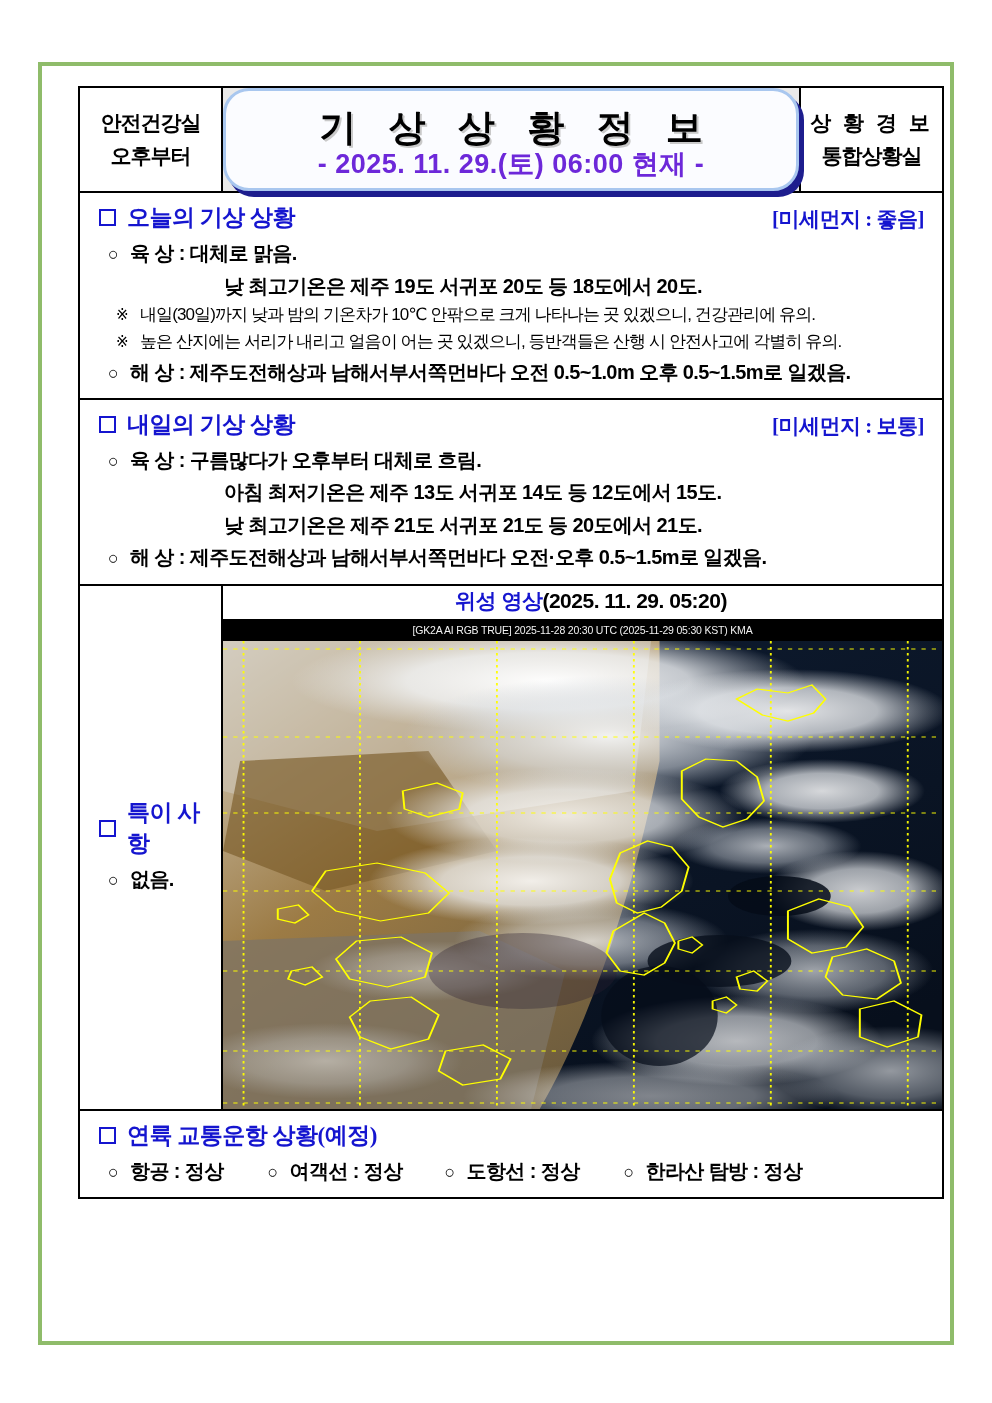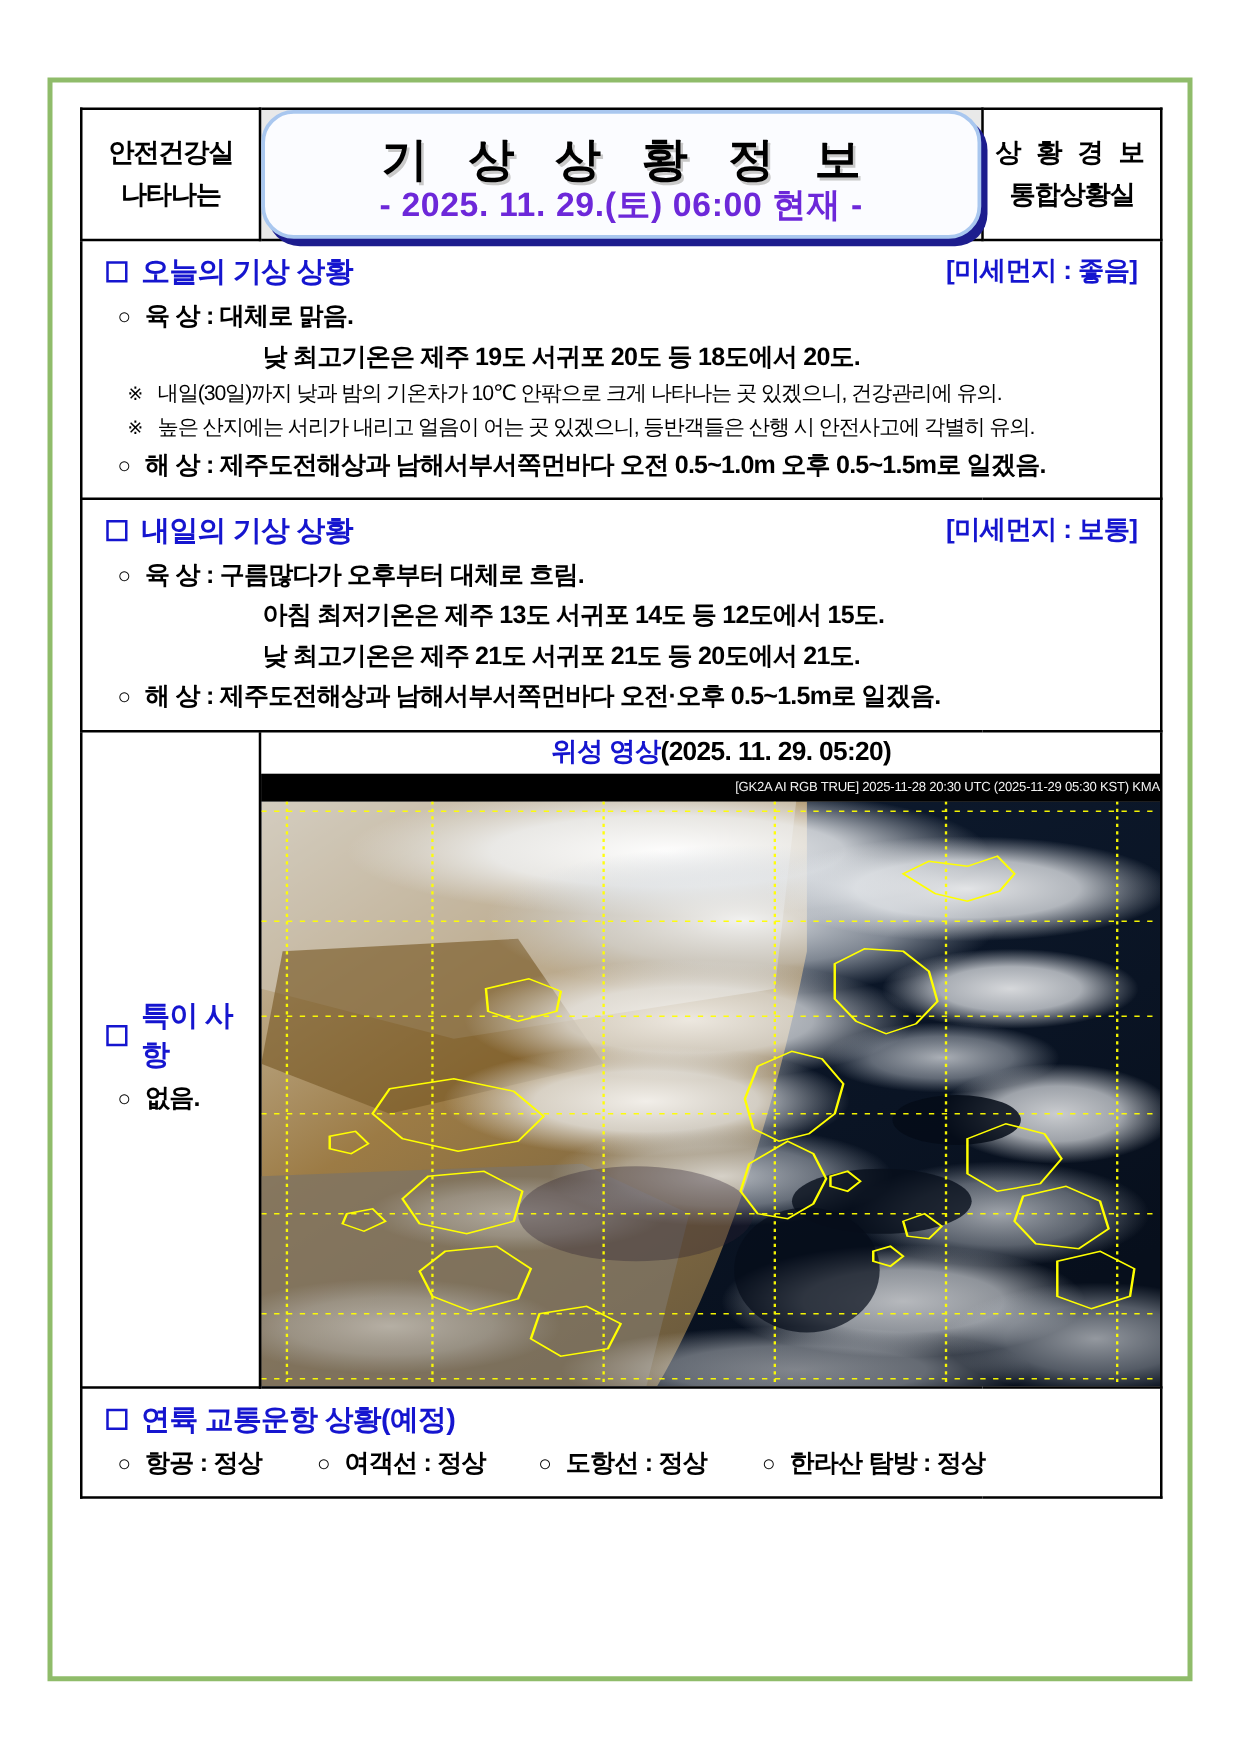--- a/index.html
+++ b/index.html
@@ -18,21 +18,21 @@
   
   .green-frame {
     position: absolute;
     left: 38px; top: 62px;
     width: 916px; height: 1283px;
     border: 4px solid #8fbc6a;
   }
   
   .doc {
     position: absolute;
-    left: 64px; top: 86px;
+    left: 78px; top: 86px;
     width: 866px;
   }
   .tbl {
     border-collapse: collapse;
     width: 866px;
     table-layout: fixed;
   }
   .tbl td { border: 2px solid #000000; vertical-align: middle; padding: 0; }
 
   
@@ -76,22 +76,23 @@
     font-weight: bold;
     color: #6d28d9;
     letter-spacing: 0.5px;
     line-height: 1.25;
     font-family: "Liberation Sans", sans-serif;
   }
 
   
   .blk { padding: 9px 12px 10px 12px; }
   .sec-head {
-    display: flex; align-items: flex-start; justify-content: space-between;
+    display: flex; align-items: flex-end; justify-content: space-between;
     margin-bottom: 4px;
+    font-family: Liberation Serif, serif;
   }
   .sec-title {
     display: flex; align-items: center;
     font-size: 23px; font-weight: bold; color: #1515cf;
     letter-spacing: -0.5px;
   }
   .chk {
     display: inline-block;
     width: 17px; height: 17px;
     border: 2px solid #1515cf;
@@ -145,21 +146,21 @@
     position: relative;
     width: 100%;
     height: 490px;
     background: #000;
     overflow: hidden;
   }
   .sat-cap {
     position: absolute; top: 0; left: 0; right: 0;
     height: 22px; line-height: 22px;
     background: #000; color: #f2f2f2;
-    font-size: 10.5px; text-align: right;
+    font-size: 10.5px; text-align: center;
     letter-spacing: -0.2px;
     white-space: nowrap;
     z-index: 5;
   }
   .sat-img {
     position: absolute; top: 22px; left: 0; right: 0; bottom: 0;
     overflow: hidden;
     background: #0a1526;
   }
   .sat-img svg { display: block; width: 100%; height: 100%; }
@@ -185,21 +186,21 @@
 
   <div class="green-frame"></div>
 
   <div class="doc">
     <table class="tbl">
 
       <tbody>
           <tr>
         <td class="hdr-side">
           <span class="l2">안전건강실</span>
-          <span class="l2">나타나는</span>
+          <span class="l2">오후부터</span>
         </td>
         <td class="hdr-mid">
           <div class="title-plate">
             <div class="title-main">기 상 상 황 정 보</div>
             <div class="title-sub">- 2025. 11. 29.(토) 06:00 현재 -</div>
           </div>
         </td>
         <td class="hdr-side hdr-right">
           <span class="l2 sp">상 황 경 보</span>
           <span class="l2">통합상황실</span>

